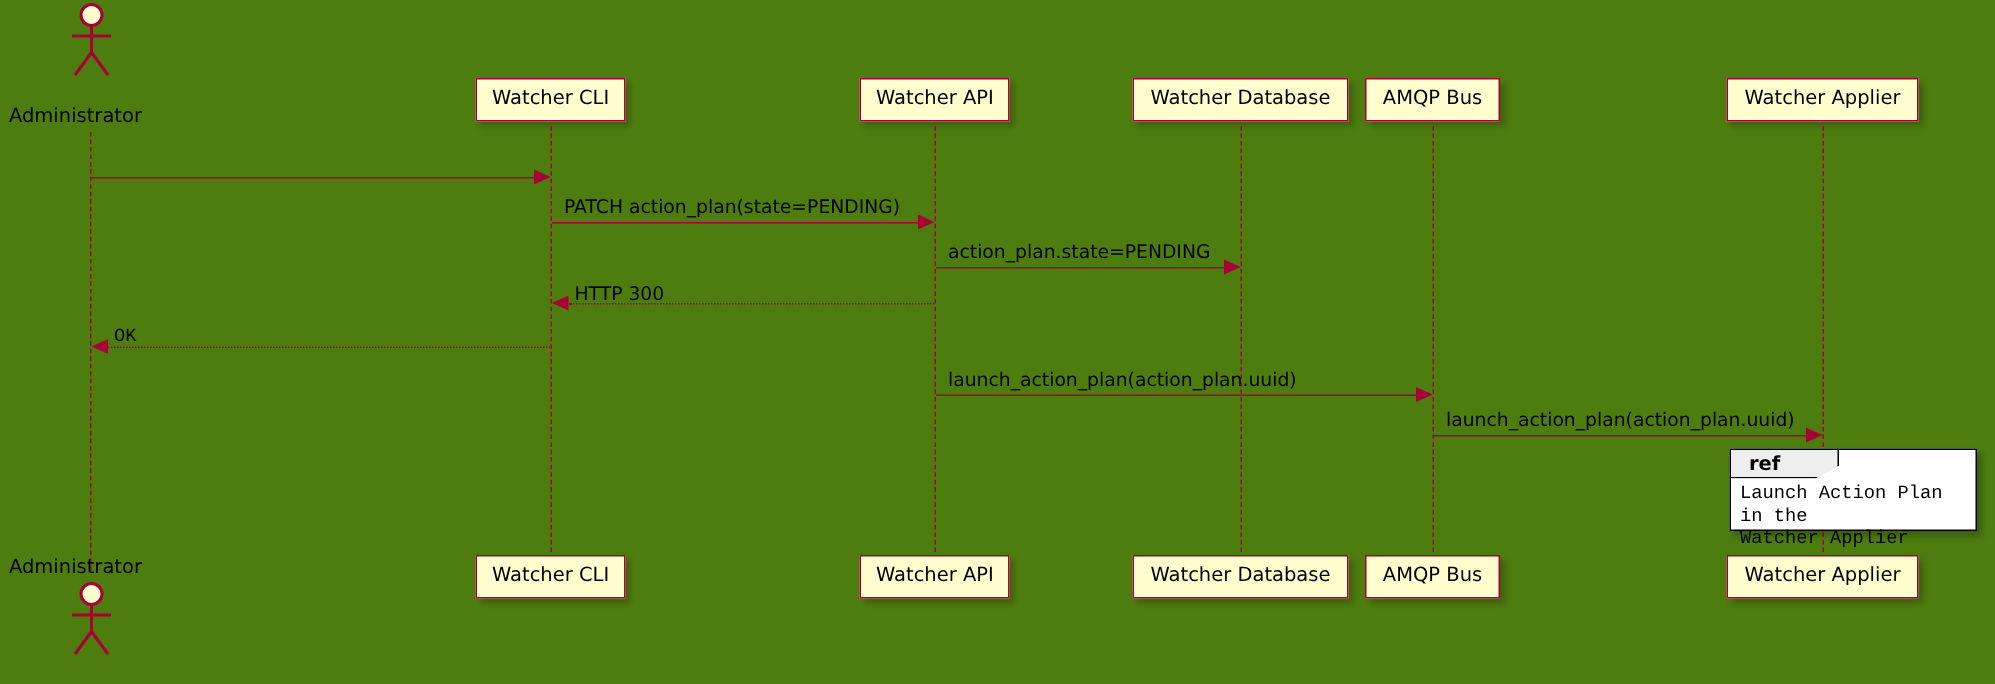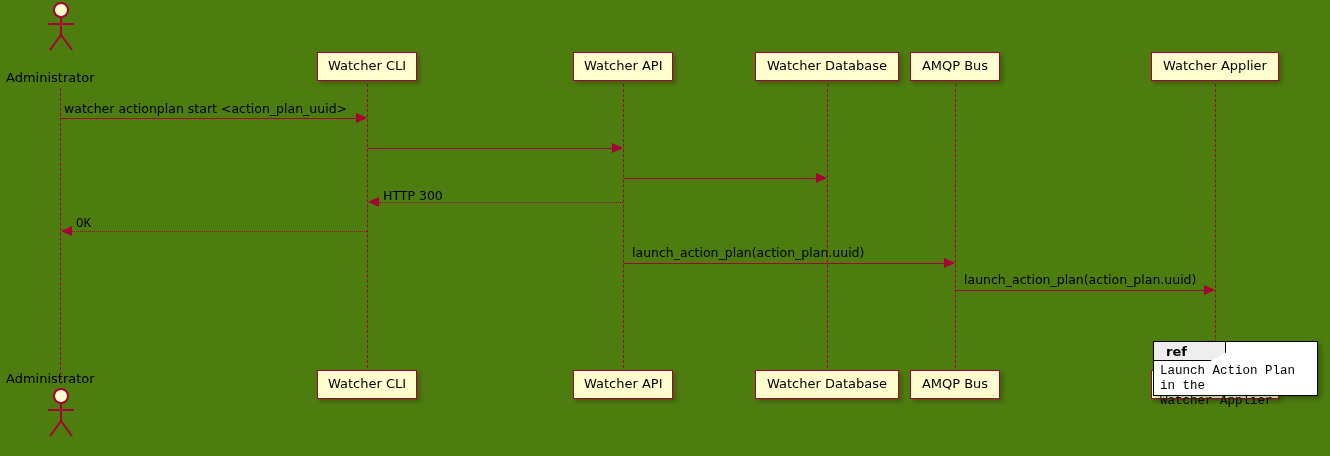--- a/index.html
+++ b/index.html
@@ -182,47 +182,48 @@
   <div class="participant" style="left:755px; top:370px; width:144px;">
     <span>Watcher Database</span>
   </div>
   <div class="participant" style="left:910px; top:370px; width:90px;">
     <span>AMQP Bus</span>
   </div>
   <div class="participant" style="left:1151px; top:370px; width:128px;">
     <span>Watcher Applier</span>
   </div>
 
-  <div class="msg-label" style="left:64px; top:101px;">watcher actionplan start &lt;action_plan_uuid&gt;</div>
   <div class="msg" style="left:61px; top:118px; width:296px;"></div>
   <div class="arrowhead right" style="left:356px; top:113px;"></div>
 
+  <div class="msg-label" style="left:376px; top:130px;">PATCH action_plan(state=PENDING)</div>
   <div class="msg" style="left:368px; top:148px; width:244px;"></div>
   <div class="arrowhead right" style="left:612px; top:143px;"></div>
 
+  <div class="msg-label" style="left:632px; top:160px;">action_plan.state=PENDING</div>
   <div class="msg" style="left:624px; top:178px; width:192px;"></div>
   <div class="arrowhead right" style="left:816px; top:173px;"></div>
 
   <div class="msg-label" style="left:383px; top:188px;">HTTP 300</div>
   <div class="msg dotted" style="left:379px; top:202px; width:244px;"></div>
   <div class="arrowhead left" style="left:368px; top:197px;"></div>
 
   <div class="msg-label" style="left:76px; top:217px;font-family:Liberation Mono, monospace;">OK</div>
   <div class="msg dotted" style="left:72px; top:231px; width:295px;"></div>
   <div class="arrowhead left" style="left:61px; top:226px;"></div>
 
   <div class="msg-label" style="left:632px; top:245px;">launch_action_plan(action_plan.uuid)</div>
   <div class="msg" style="left:624px; top:263px; width:320px;"></div>
   <div class="arrowhead right" style="left:944px; top:258px;"></div>
 
   <div class="msg-label" style="left:964px; top:272px;">launch_action_plan(action_plan.uuid)</div>
   <div class="msg" style="left:956px; top:290px; width:248px;"></div>
   <div class="arrowhead right" style="left:1204px; top:285px;"></div>
 
-  <div class="ref-box" style="left:1153px; top:299px; width:165px; height:55px;margin-top:42px;">
+  <div class="ref-box" style="left:1153px; top:299px; width:165px; height:55px;">
     <div class="ref-tab" style="width:72px;">
       <span>ref</span>
     </div>
     <div class="ref-text">Launch Action Plan in the
 Watcher Applier</div>
   </div>
 
 </div>
 
 </body></html>

